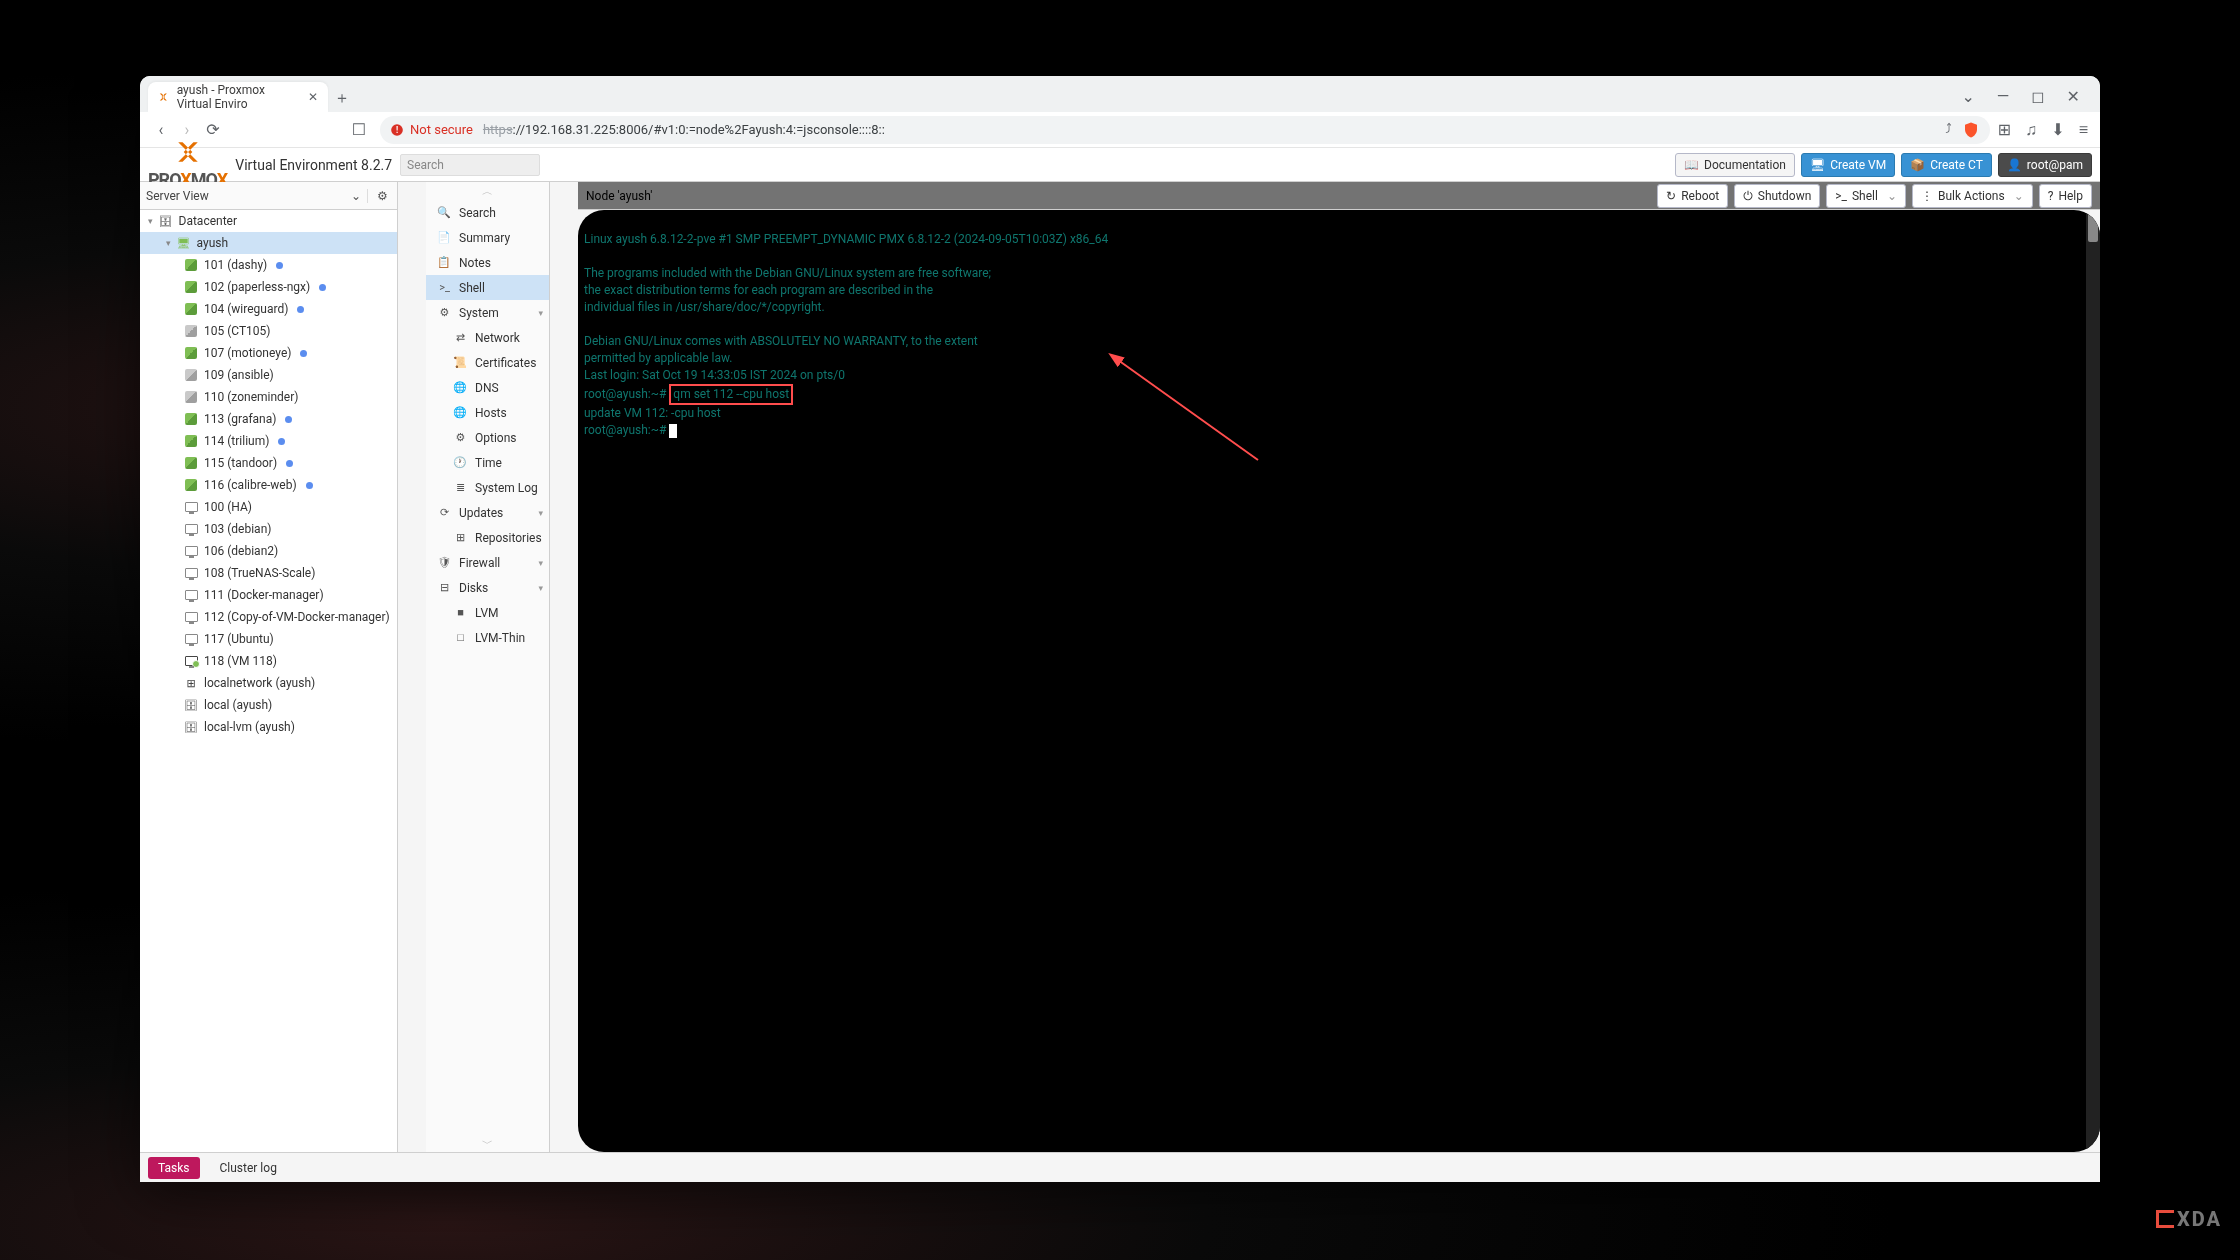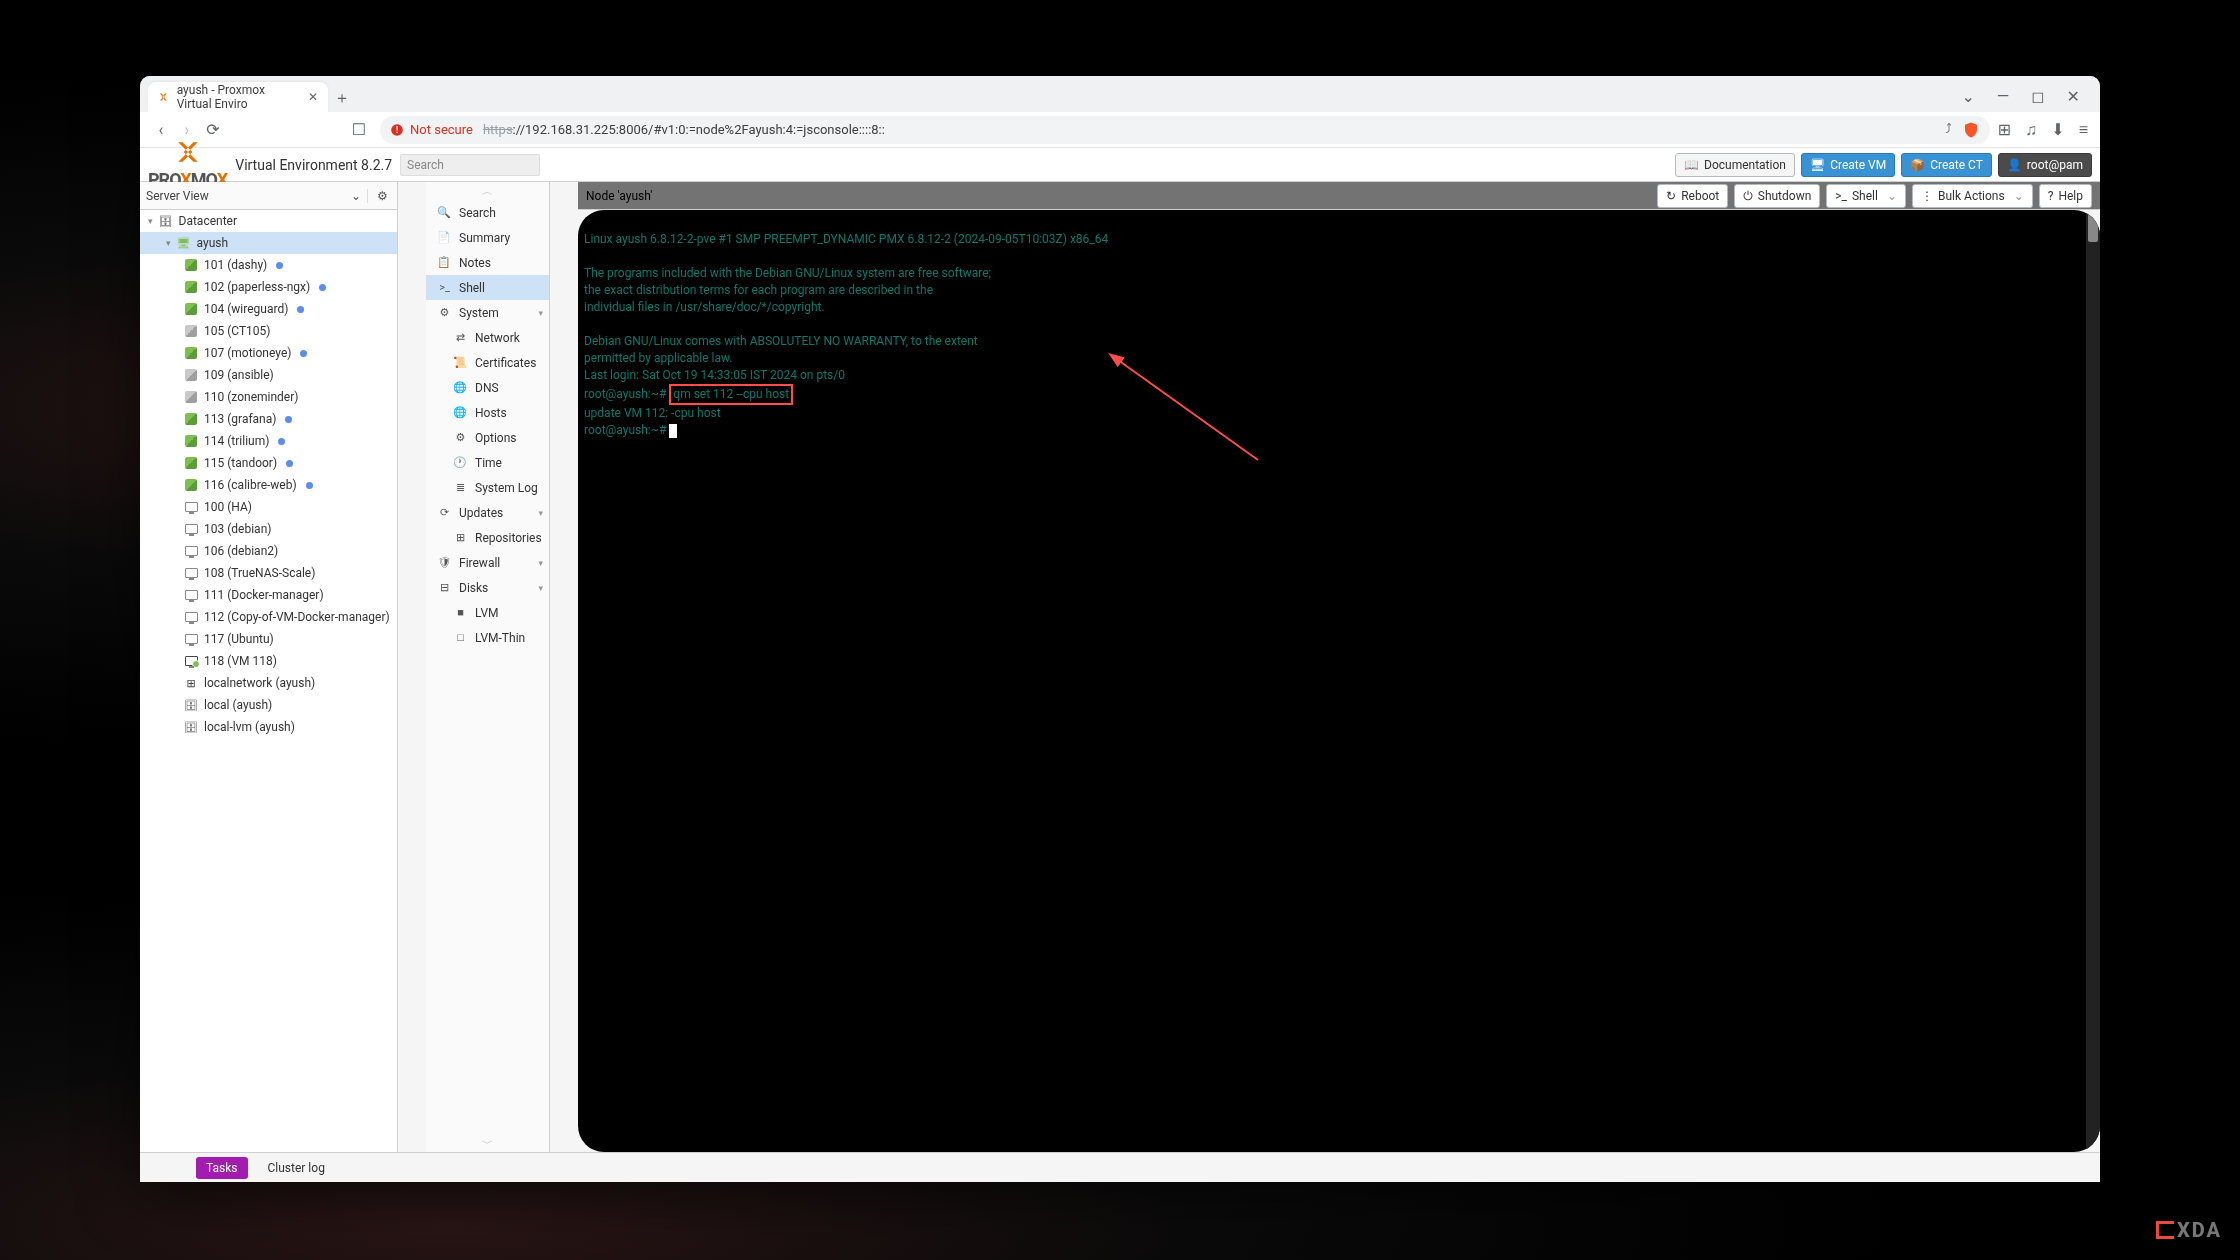--- a/index.html
+++ b/index.html
@@ -69,22 +69,22 @@
 .termwrap{flex:1;display:flex;flex-direction:column;}
 .termhdr{height:28px;border-bottom:1px solid #cfcfcf;background:#737373;display:flex;align-items:center;padding:0 8px;font-size:12px;gap:6px;}
 .term{flex:1;background:#000;color:#0f766e;font-family:"Consolas","Monaco",monospace;font-size:12px;line-height:17px;padding:4px 6px;position:relative;white-space:pre;overflow:hidden;border-radius:26px;}
 .term-scroll{position:absolute;right:0;top:0;bottom:0;width:14px;background:#222;}
 .term-thumb{position:absolute;right:2px;top:2px;width:10px;height:30px;background:#888;border-radius:2px;}
 .hl-box{border:2px solid #ff4d4d;display:inline-block;padding:0 2px;}
 .arrow-svg{position:absolute;left:530px;top:140px;pointer-events:none;}
 
 .bottom{height:30px;border-top:1px solid #cfcfcf;background:#f5f5f5;display:flex;align-items:center;padding:0 8px;gap:10px;font-size:12px;}
 .btab{padding:4px 10px;border-radius:3px;color:#333;cursor:pointer;}
-.btab.active{background:#a21caf;color:#fff;margin-left:48px;}
-.xda{position:absolute;right:18px;bottom:18px;font-size:20px;font-weight:800;color:#777;letter-spacing:2px;display:flex;align-items:center;gap:3px;}
+.btab.active{background:#be185d;color:#fff;}
+.xda{position:absolute;right:18px;bottom:29px;font-size:20px;font-weight:800;color:#777;letter-spacing:2px;display:flex;align-items:center;gap:3px;}
 .xda-sq{width:18px;height:18px;border:3px solid #e84c3d;border-right:none;}
 </style>
 </head>
 <body>
 
 <div class="wallpaper-glow"></div>
 
 <div class="browser">
 
   <div class="tabstrip">

